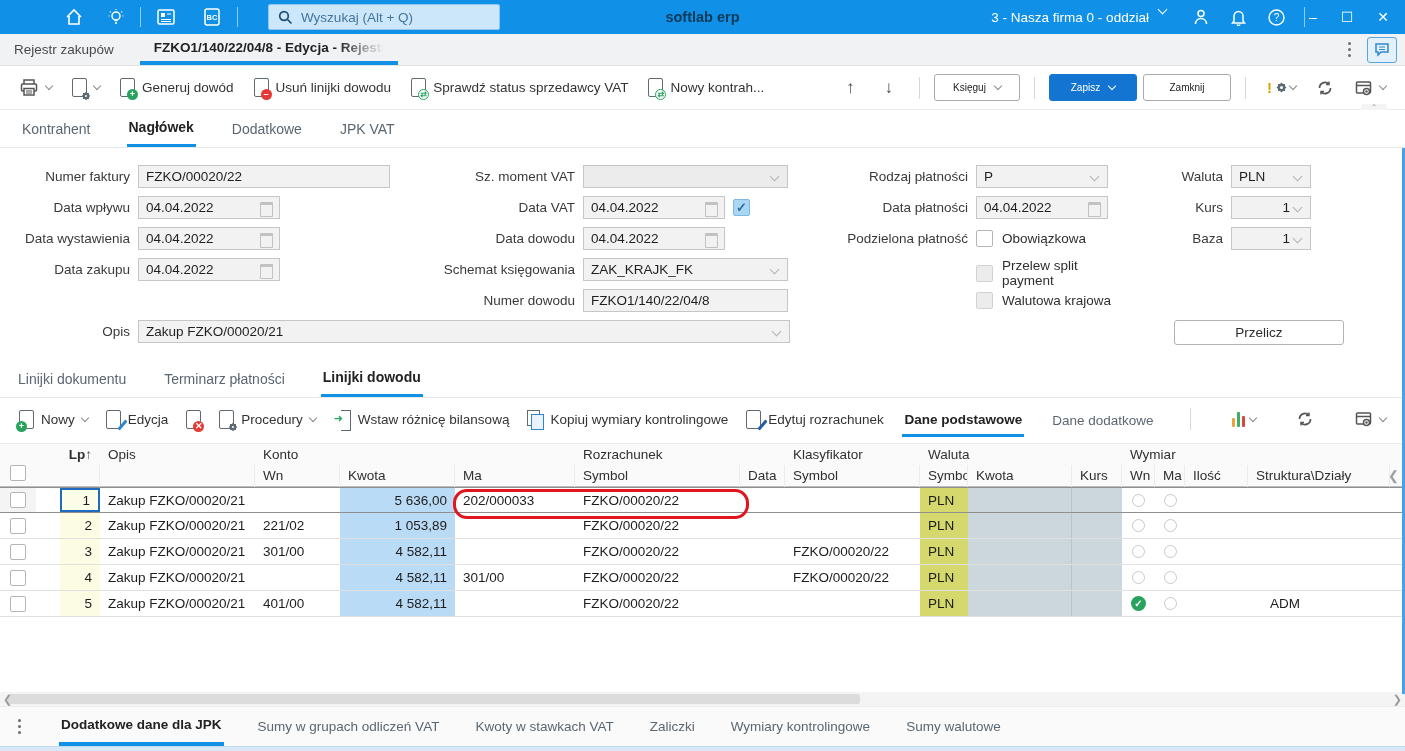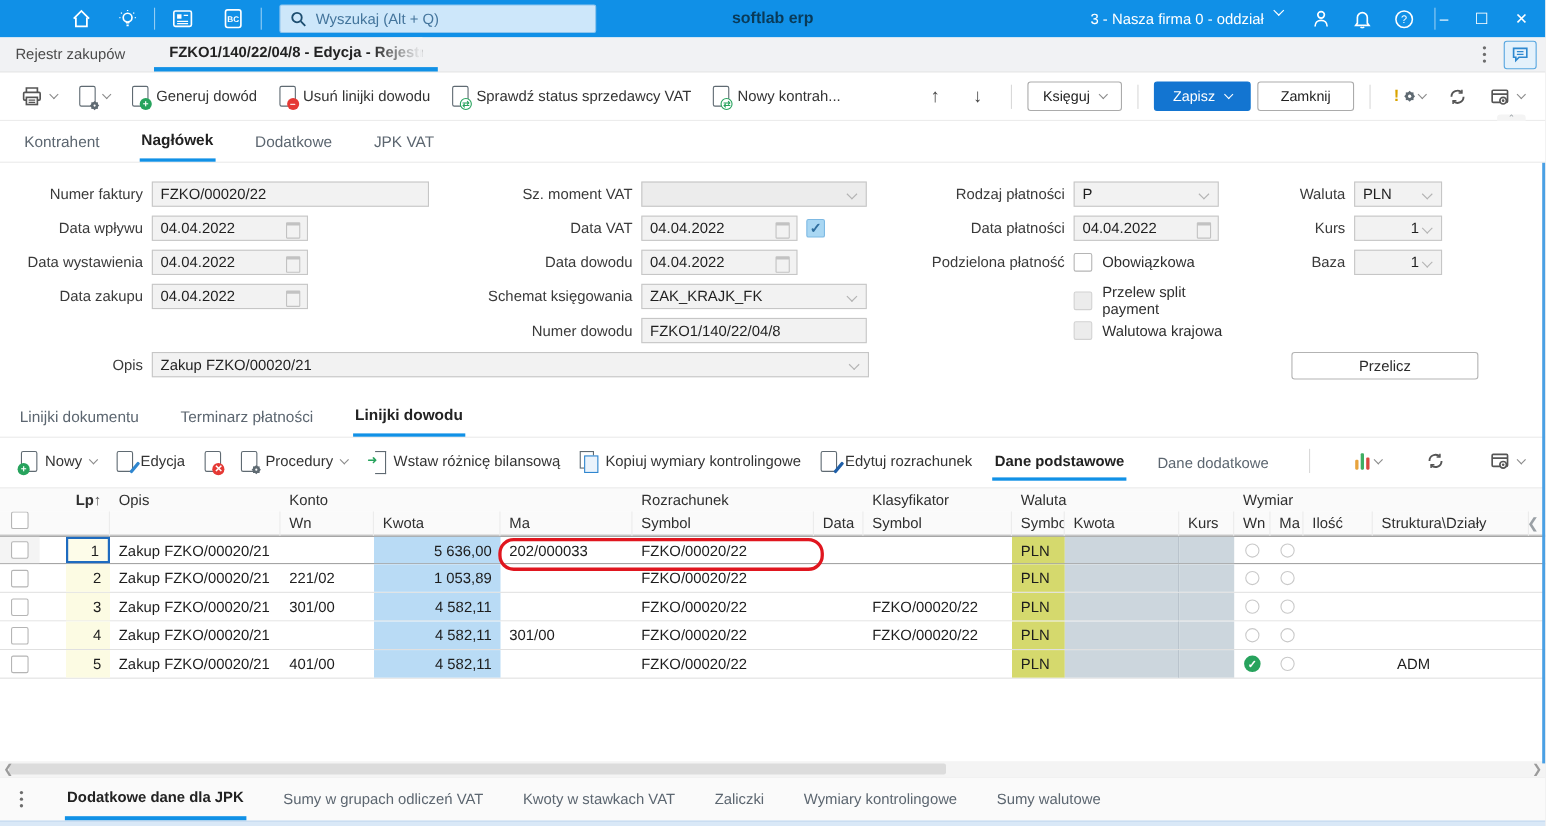--- a/index.html
+++ b/index.html
@@ -6,21 +6,21 @@
   html,body { background:#e8e8e8; }
   body { font-family:"Liberation Sans", sans-serif; font-size:13px; color:#2c2c2c; }
   .app { position:relative; width:1405px; height:751px; background:#fff; overflow:hidden; margin:0 auto; }
 
   
   .topbar { position:absolute; left:0; top:0; width:1405px; height:34px; background:#1090e7; display:flex; align-items:center; }
   .tb-ic { display:flex; align-items:center; justify-content:center; height:34px; cursor:pointer; }
   .burger { width:22px; height:13px; display:flex; flex-direction:column; justify-content:space-between; margin:0 22px 0 20px; }
   .burger i { display:block; height:2.4px; background:#fff; border-radius:1px; }
   .tb-sep { width:1px; height:20px; background:rgba(255,255,255,.55); margin:0 14px; }
-  .searchbox { display:flex; align-items:center; gap:8px; width:288px; height:26px; background:#cde7fa; border:1px solid #8fc6ee; border-radius:2px; padding:0 9px; margin-left:2px; }
+  .searchbox { display:flex; align-items:center; gap:8px; width:232px; height:26px; background:#cde7fa; border:1px solid #8fc6ee; border-radius:2px; padding:0 9px; margin-left:16px; }
   .searchbox span { color:#44759c; font-size:13.5px; }
   .apptitle { position:absolute; left:0; right:0; text-align:center; color:#093a58; font-size:14.5px; font-weight:bold; pointer-events:none; }
   .company { display:flex; align-items:flex-start; gap:10px; color:#fff; font-size:13.5px; margin-left:auto; cursor:pointer; }
   .topbar-right { display:flex; align-items:center; gap:20px; margin:0 14px 0 26px; }
   .winctl { display:flex; align-items:center; gap:24px; margin-right:16px; color:#fff; font-size:14px; }
   .winctl span { cursor:pointer; }
   .chev-w { width:7px; height:7px; border-right:1.7px solid #fff; border-bottom:1.7px solid #fff; transform:rotate(45deg); margin-top:-4px; }
   .chev-g { width:6px; height:6px; border-right:1.5px solid #8a8a8a; border-bottom:1.5px solid #8a8a8a; transform:rotate(45deg); margin-top:-3px; display:inline-block; }
 
   
@@ -32,21 +32,21 @@
   .wintabs-right { margin-left:auto; display:flex; align-items:center; gap:10px; padding-right:8px; }
   .kebab { display:flex; flex-direction:column; gap:3px; padding:6px; cursor:pointer; }
   .kebab i { width:3px; height:3px; border-radius:50%; background:#6d6d6d; }
   .chatbtn { width:30px; height:26px; background:#e4f1fb; border:1px solid #57a6e0; border-radius:3px; display:flex; align-items:center; justify-content:center; cursor:pointer; }
 
   
   .toolbar { position:absolute; left:0; top:66px; width:1405px; height:44px; background:#fff; border-bottom:1px solid #ececec; display:flex; align-items:center; padding:0 12px; gap:6px; }
   .tbtn { display:flex; align-items:center; gap:7px; padding:5px 7px; border-radius:3px; cursor:pointer; color:#333; font-size:13.5px; white-space:nowrap; }
   .tsep { width:1px; height:22px; background:#d9d9d9; margin:0 8px; }
   .arrowbtn { font-size:17px; color:#444; padding:2px 12px; cursor:pointer; }
-  .btn { height:27px; border:1px solid #ababab; border-radius:3px; background:#fff; display:flex; align-items:center; justify-content:center; gap:9px; padding:0 13px; font-size:13px; color:#222; cursor:pointer; }
+  .btn { height:27px; border:1px solid #ababab; border-radius:3px; background:#fff; display:flex; align-items:center; justify-content:center; gap:9px; padding:0 13px; font-size:10px; color:#222; cursor:pointer; }
   .btn.primary { background:#1375d1; border-color:#1375d1; color:#fff; }
   .btn.primary .chev-g { border-color:#fff; }
 
   
   .doc { position:relative; width:15px; height:19px; border:1.5px solid #5f6a72; border-radius:2px; background:#fff; flex:none; }
   .badge { position:absolute; right:-4px; bottom:-4px; width:11px; height:11px; border-radius:50%; color:#fff; font-size:9px; line-height:11px; text-align:center; font-weight:bold; }
   .badge.green { background:#27a35d; } .badge.red { background:#e53935; }
   .badge.sync { background:#fff; color:#27a35d; border:1px solid #27a35d; font-size:8px; line-height:9px; }
   .pencil { position:absolute; right:-4px; bottom:-3px; width:3px; height:12px; background:#2f86cf; transform:rotate(40deg); border-radius:1px; }
   .gear-b { position:absolute; right:-4px; bottom:-4px; width:9px; height:9px; }

